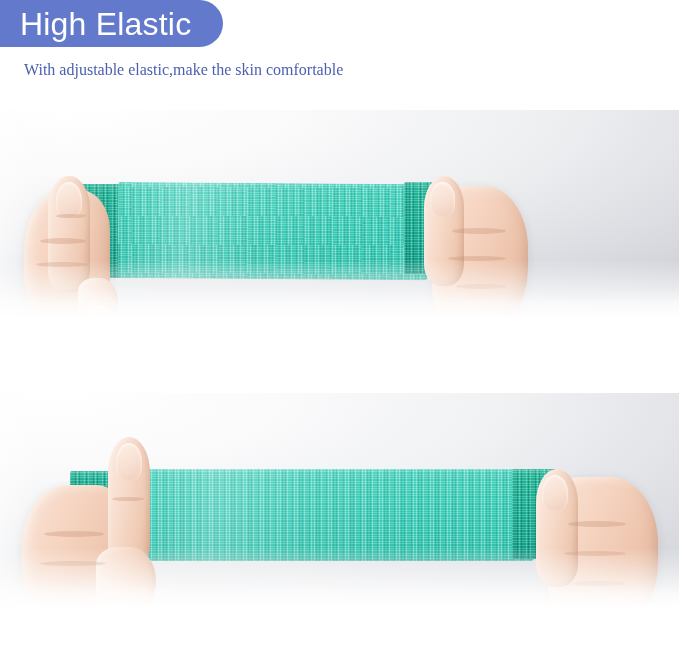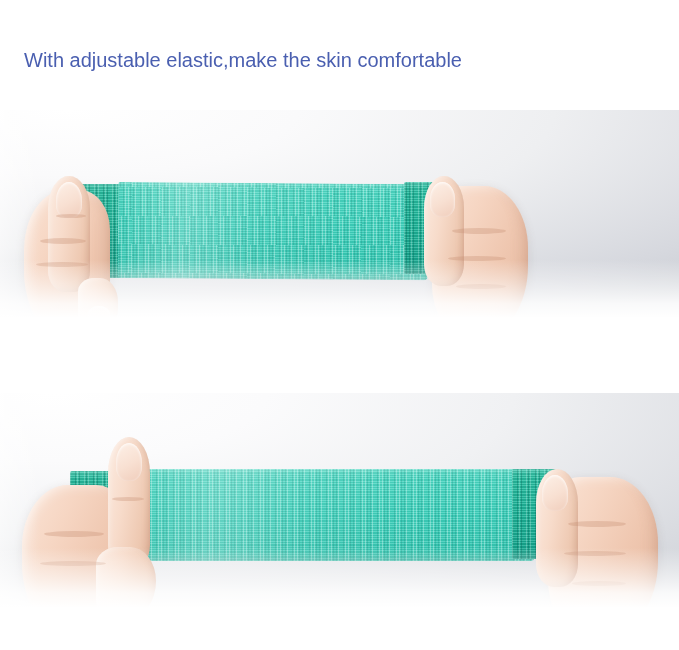--- a/index.html
+++ b/index.html
@@ -38,25 +38,26 @@
   #badge-label {
     color: #ffffff;
     font-size: 32px;
     line-height: 32px;
     letter-spacing: 0.2px;
     white-space: nowrap;
   }
   #subtitle {
     position: absolute;
     left: 24px;
-    top: 47px;
+    top: 57px;
     color: #4a5fb0;
-    font-size: 20px;
+    font-size: 16px;
     line-height: 26px;
     white-space: nowrap;
+    font-family: Liberation Serif, serif;
   }
 
   
   .panel {
     position: absolute;
     left: 0;
     width: 679px;
     background: #ffffff;
   }
   #panel-before { top: 110px; height: 275px; }
@@ -174,20 +175,23 @@
     color: #4a5fb0;
     font-size: 22px;
     line-height: 28px;
   }
   #caption-before { top: 344px; }
 </style>
 </head>
 <body>
 
 <div id="header">
+  <div id="badge">
+    <span id="badge-label">High Elastic</span>
+  </div>
   <div id="subtitle">With adjustable elastic,make the skin comfortable</div>
 </div>
 
 <div class="panel" id="panel-before">
 
   <div class="photo" id="photo-before">
     <div class="backdrop"></div>
 
     <div class="bandage dark" style="left:80px; top:74px; width:42px; height:94px; border-radius:2px;"></div>
 

